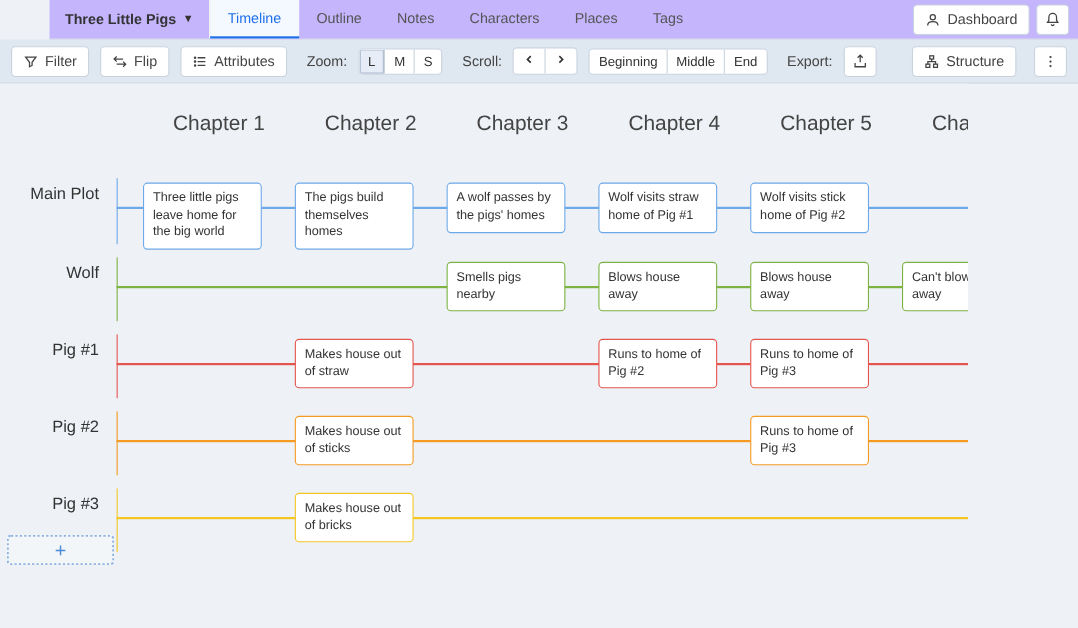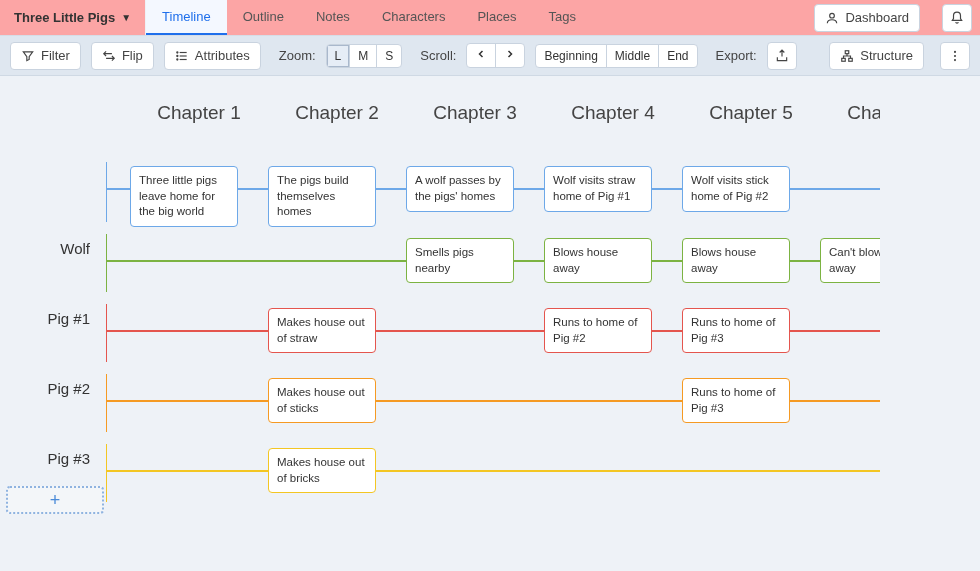--- a/index.html
+++ b/index.html
@@ -1,24 +1,24 @@
 <!DOCTYPE html>
 <html><head>
   <meta charset="utf-8">
   <style>
     * { box-sizing: border-box; margin: 0; padding: 0; }
     body { font-family: -apple-system, BlinkMacSystemFont, "Segoe UI", Helvetica, Arial, sans-serif; font-size: 13px; color: #333; background: #eef2f7; overflow: hidden; width: 980px; height: 571px; }
     
-    .topbar { display: flex; align-items: stretch; background: #fca5a5; border-bottom: 1px solid #d6dde6; height: 36px; }
+    .topbar { display: flex; align-items: stretch; background: #c4b5fd; border-bottom: 1px solid #d6dde6; height: 36px; margin-left: 45px; }
     .project-dd { display: flex; align-items: center; padding: 0 14px; font-weight: 600; cursor: pointer; border-right: 1px solid #eef2f7; }
     .project-dd .caret { margin-left: 6px; font-size: 10px; }
     .tabs { display: flex; }
     .tab { display: flex; align-items: center; padding: 0 16px; color: #555; cursor: pointer; border-bottom: 2px solid transparent; }
     .tab.active { color: #1f6feb; border-bottom-color: #1f6feb; background:#f4f8ff; }
-    .topbar-right { margin-left: auto; display: flex; align-items: center; padding-right: 8px; gap:22px;padding-left:21px; }
+    .topbar-right { margin-left: auto; display: flex; align-items: center; padding-right: 8px; gap:6px;padding-left:21px; }
     .btn { display: inline-flex; align-items: center; gap: 6px; background: #fff; border: 1px solid #c9d3df; border-radius: 4px; padding: 4px 10px; height: 28px; cursor: pointer; color:#444; }
     .btn svg { width: 14px; height: 14px; }
     .iconbtn { width:30px; justify-content:center; padding:0; }
     
     .toolbar { display: flex; align-items: center; gap: 10px; padding: 8px 10px; background: #dfe7f0; border-bottom:1px solid #cfd9e4; height:40px; }
     .lbl { color:#444; font-size:13px; margin-left:8px; }
     .seg { display:flex; border:1px solid #c9d3df; border-radius:4px; overflow:hidden; background:#fff; }
     .seg .segbtn { padding:4px 8px; cursor:pointer; border-right:1px solid #c9d3df; min-width:22px; text-align:center; font-size:12px; }
     .seg .segbtn:last-child { border-right:none; }
     .seg .segbtn.active { background:#e6edf6; box-shadow: inset 0 0 0 1px #a9b8cc; }
@@ -167,20 +167,23 @@
       <div class="chapter-head">Chapter 1</div>
       <div class="chapter-head">Chapter 2</div>
       <div class="chapter-head">Chapter 3</div>
       <div class="chapter-head">Chapter 4</div>
       <div class="chapter-head">Chapter 5</div>
       <div class="chapter-head">Chapter 6</div>
       <div class="chapter-head">C</div>
     </div>
     <div id="lanes">
         <div class="lane mainplot">
+          <div class="lane-label-wrap">
+            <div class="lane-label">Main Plot</div>
+          </div>
           <div class="lane-track">
             <div class="lane-vline"></div>
             <div class="lane-hline"></div>
             <div class="card" style="left: 24px;">Three little pigs leave home for the big world</div>
             <div class="card" style="left: 162px;">The pigs build themselves homes</div>
             <div class="card" style="left: 300px;">A wolf passes by the pigs' homes</div>
             <div class="card" style="left: 438px;">Wolf visits straw home of Pig #1</div>
             <div class="card" style="left: 576px;">Wolf visits stick home of Pig #2</div>
             <div class="card" style="left: 852px;">Wo
 to</div>

